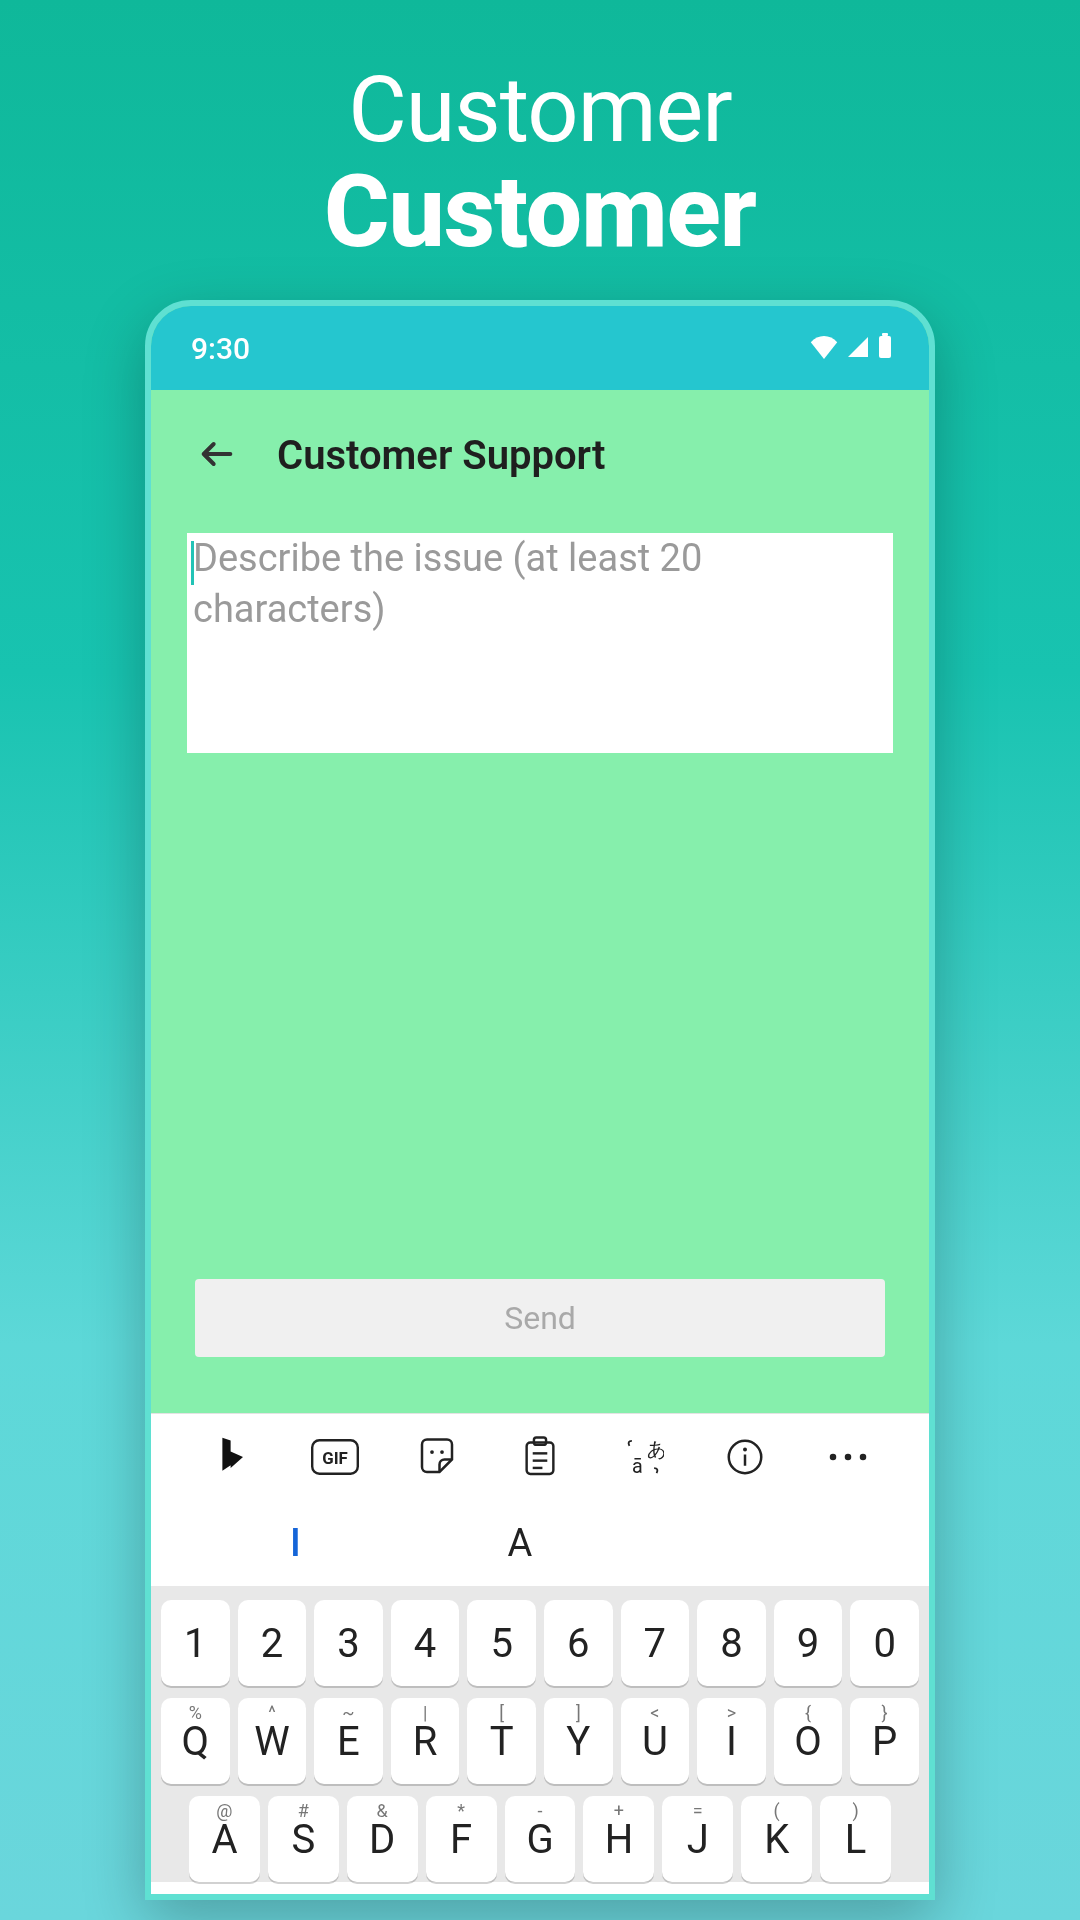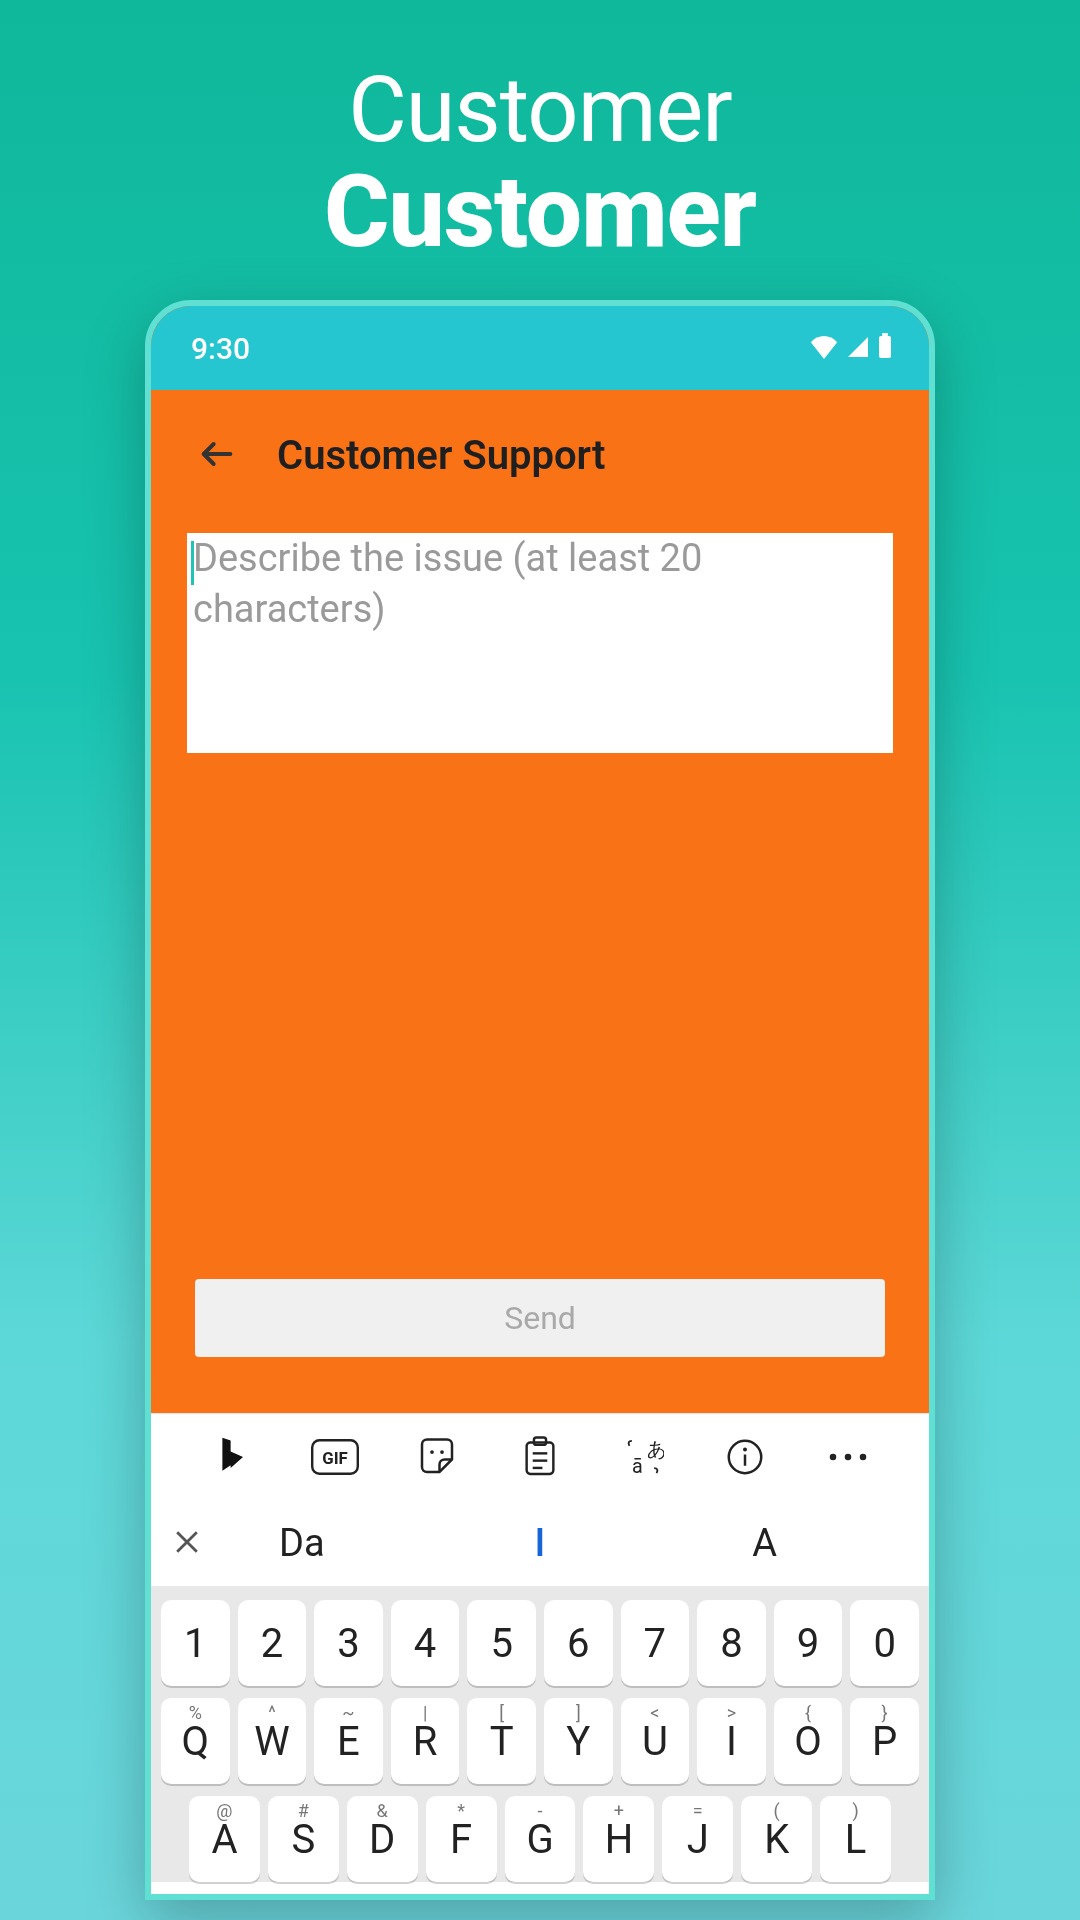--- a/index.html
+++ b/index.html
@@ -9,21 +9,21 @@
     display: flex; flex-direction: column; align-items: center;
   }
   .promo-title {
     color: #fff; text-align: center; margin-top: 58px; margin-bottom: 30px;
   }
   .promo-title .line1 { font-size: 90px; font-weight: 400; letter-spacing: -1px; }
   .promo-title .line2 { font-size: 100px; font-weight: 800; letter-spacing: -1px; margin-top: -10px; }
 
   .phone {
     width: 790px; height: 1600px;
-    background: #f97316;
+    background: #86efac;
     border: 6px solid #5fe0d2;
     border-radius: 46px 46px 0 0;
     box-shadow: 0 20px 60px rgba(0,0,0,.25);
     overflow: hidden; display: flex; flex-direction: column;
     position: relative;
   }
 
   
   .statusbar {
     background: #25c6cf;
@@ -224,28 +224,20 @@
       <span class="ticon">
         <svg viewBox="0 0 32 8" width="40" height="12">
             <circle cx="4" cy="4" r="2.6" fill="#222" stroke="none"></circle>
             <circle cx="16" cy="4" r="2.6" fill="#222" stroke="none"></circle>
             <circle cx="28" cy="4" r="2.6" fill="#222" stroke="none"></circle>
           </svg>
       </span>
     </div>
 
     <div class="kb-suggest">
-      <div class="close">
-        <span>
-          <svg viewBox="0 0 20 20">
-              <path d="M3 3l14 14M17 3L3 17" fill="none"></path>
-            </svg>
-        </span>
-        <span class="s1">Da</span>
-      </div>
       <div class="s2">I</div>
       <div class="s3">A</div>
     </div>
 
     <div class="kb-keys">
       <div class="kb-row" id="kb-row-num">
           <div class="key num">
             <span>1</span>
           </div>
           <div class="key num">

